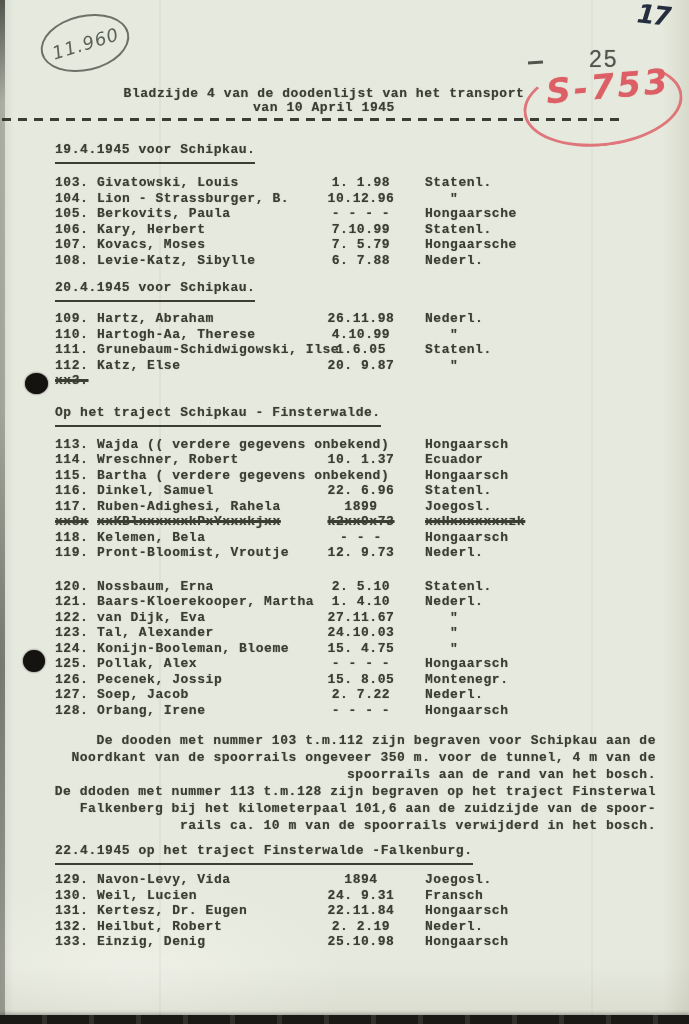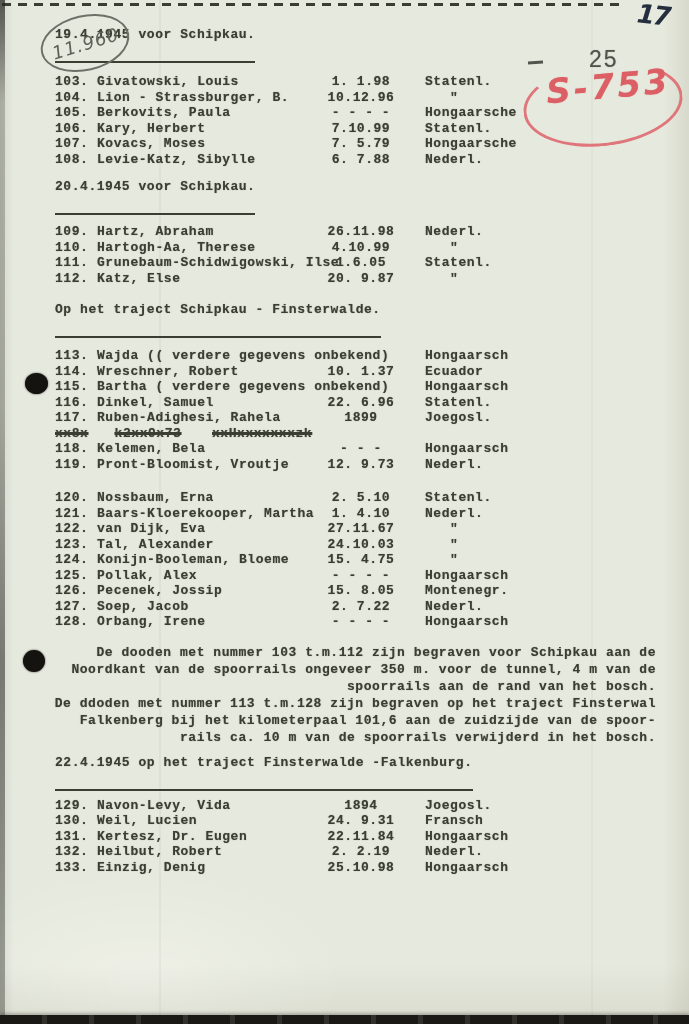--- a/index.html
+++ b/index.html
@@ -15,21 +15,21 @@
       linear-gradient(90deg, rgba(0,0,0,0) 591px, rgba(70,75,65,0.08) 592px, rgba(0,0,0,0) 593px),
       radial-gradient(ellipse 300px 160px at 20% 96%, rgba(255,255,250,0.35), rgba(255,255,250,0) 70%);
   }
   .tw{color:#3a3e33;font-weight:bold;font-size:13px;letter-spacing:0.55px;
       text-shadow:0 0 1px rgba(58,62,51,0.55);}
   .doc{position:absolute;inset:0;}
   .title{margin:87px 0 0 0;width:648px;text-align:center;line-height:14px;}
   .dashes{margin:3px 0 0 2px;width:622px;height:3px;
           background:repeating-linear-gradient(90deg,#3a3e33 0 9px,transparent 9px 16px);}
   .section{margin-left:55px;}
-  .sec-h{display:inline-block;border-bottom:2px solid currentColor;padding-bottom:19px;line-height:15px;text-align:center;}
+  .sec-h{display:inline-block;border-bottom:2px solid currentColor;padding-bottom:5px;line-height:15px;text-align:center;}
   .s1{margin-top:21px}.s1 .rows{margin-top:11px}
   .s2{margin-top:12px}.s2 .rows{margin-top:9px}
   .s3{margin-top:16px}.s3 .rows{margin-top:10px}
   .s4{margin-top:14px}.s4 .rows{margin-top:18px}
   .s5{margin-top:9px}.s5 .rows{margin-top:7px}
   .row{display:flex;line-height:15.5px;white-space:pre;}
   .c-no{width:42px;flex:none;}
   .c-name{width:213px;flex:none;}
   .c-date{width:102px;flex:none;text-align:center;}
   .c-nat{flex:none;margin-left:13px;}
@@ -61,20 +61,24 @@
                background:repeating-linear-gradient(90deg,#1a1916 0 42px,#32302a 42px 47px);
                box-shadow:0 -2px 3px rgba(25,24,21,0.25);}
 </style>
 </head>
 <body>
 
 <div class="page">
 
   <div class="doc tw">
 
+    <div class="title">
+      <div>Bladzijde 4 van de doodenlijst van het transport</div>
+      <div>van 10 April 1945</div>
+    </div>
 
     <div class="dashes"></div>
 
     <div class="section s1">
       <span class="sec-h">19.4.1945  voor Schipkau.</span>
       <div class="rows">
           <div class="row"><span class="c-no">103.</span><span class="c-name">Givatowski, Louis</span><span class="c-date">1. 1.98</span><span class="c-nat">Statenl.</span></div>
           <div class="row"><span class="c-no">104.</span><span class="c-name">Lion - Strassburger, B.</span><span class="c-date">10.12.96</span><span class="c-nat">   "</span></div>
           <div class="row"><span class="c-no">105.</span><span class="c-name">Berkovits, Paula</span><span class="c-date">- - - -</span><span class="c-nat">Hongaarsche</span></div>
           <div class="row"><span class="c-no">106.</span><span class="c-name">Kary, Herbert</span><span class="c-date">7.10.99</span><span class="c-nat">Statenl.</span></div>
@@ -83,32 +87,33 @@
         </div>
     </div>
 
     <div class="section s2">
       <span class="sec-h">20.4.1945 voor Schipkau.</span>
       <div class="rows">
           <div class="row"><span class="c-no">109.</span><span class="c-name">Hartz, Abraham</span><span class="c-date">26.11.98</span><span class="c-nat">Nederl.</span></div>
           <div class="row"><span class="c-no">110.</span><span class="c-name">Hartogh-Aa, Therese</span><span class="c-date">4.10.99</span><span class="c-nat">   "</span></div>
           <div class="row"><span class="c-no">111.</span><span class="c-name">Grunebaum-Schidwigowski, Ilse</span><span class="c-date">1.6.05</span><span class="c-nat">Statenl.</span></div>
           <div class="row"><span class="c-no">112.</span><span class="c-name">Katz, Else</span><span class="c-date">20. 9.87</span><span class="c-nat">   "</span></div>
+          <div class="row struck"><span class="c-no">xx3.</span><span class="c-name"></span><span class="c-date"></span><span class="c-nat"></span></div>
         </div>
     </div>
 
     <div class="section s3">
       <span class="sec-h">Op het traject Schipkau - Finsterwalde.</span>
       <div class="rows">
           <div class="row"><span class="c-no">113.</span><span class="c-name">Wajda (( verdere gegevens onbekend)</span><span class="c-date"></span><span class="c-nat">Hongaarsch</span></div>
           <div class="row"><span class="c-no">114.</span><span class="c-name">Wreschner, Robert</span><span class="c-date">10. 1.37</span><span class="c-nat">Ecuador</span></div>
           <div class="row"><span class="c-no">115.</span><span class="c-name">Bartha ( verdere gegevens onbekend)</span><span class="c-date"></span><span class="c-nat">Hongaarsch</span></div>
           <div class="row"><span class="c-no">116.</span><span class="c-name">Dinkel, Samuel</span><span class="c-date">22. 6.96</span><span class="c-nat">Statenl.</span></div>
           <div class="row"><span class="c-no">117.</span><span class="c-name">Ruben-Adighesi, Rahela</span><span class="c-date">1899</span><span class="c-nat">Joegosl.</span></div>
-          <div class="row struck"><span class="c-no">xx8x</span><span class="c-date">k2xx9x73</span><span class="c-nat">xxHxxxxxxxzk</span></div>
+          <div class="row struck"><span class="c-no">xx8x</span><span class="c-name">xxKBlxxxxxxkPxYxxxkjxx</span><span class="c-date">k2xx9x73</span><span class="c-nat">xxHxxxxxxxzk</span></div>
           <div class="row"><span class="c-no">118.</span><span class="c-name">Kelemen, Bela</span><span class="c-date">- - -</span><span class="c-nat">Hongaarsch</span></div>
           <div class="row"><span class="c-no">119.</span><span class="c-name">Pront-Bloomist, Vroutje</span><span class="c-date">12. 9.73</span><span class="c-nat">Nederl.</span></div>
         </div>
     </div>
 
     <div class="section s4">
       <div class="rows">
           <div class="row"><span class="c-no">120.</span><span class="c-name">Nossbaum, Erna</span><span class="c-date">2. 5.10</span><span class="c-nat">Statenl.</span></div>
           <div class="row"><span class="c-no">121.</span><span class="c-name">Baars-Kloerekooper, Martha</span><span class="c-date">1. 4.10</span><span class="c-nat">Nederl.</span></div>
           <div class="row"><span class="c-no">122.</span><span class="c-name">van Dijk, Eva</span><span class="c-date">27.11.67</span><span class="c-nat">   "</span></div>

